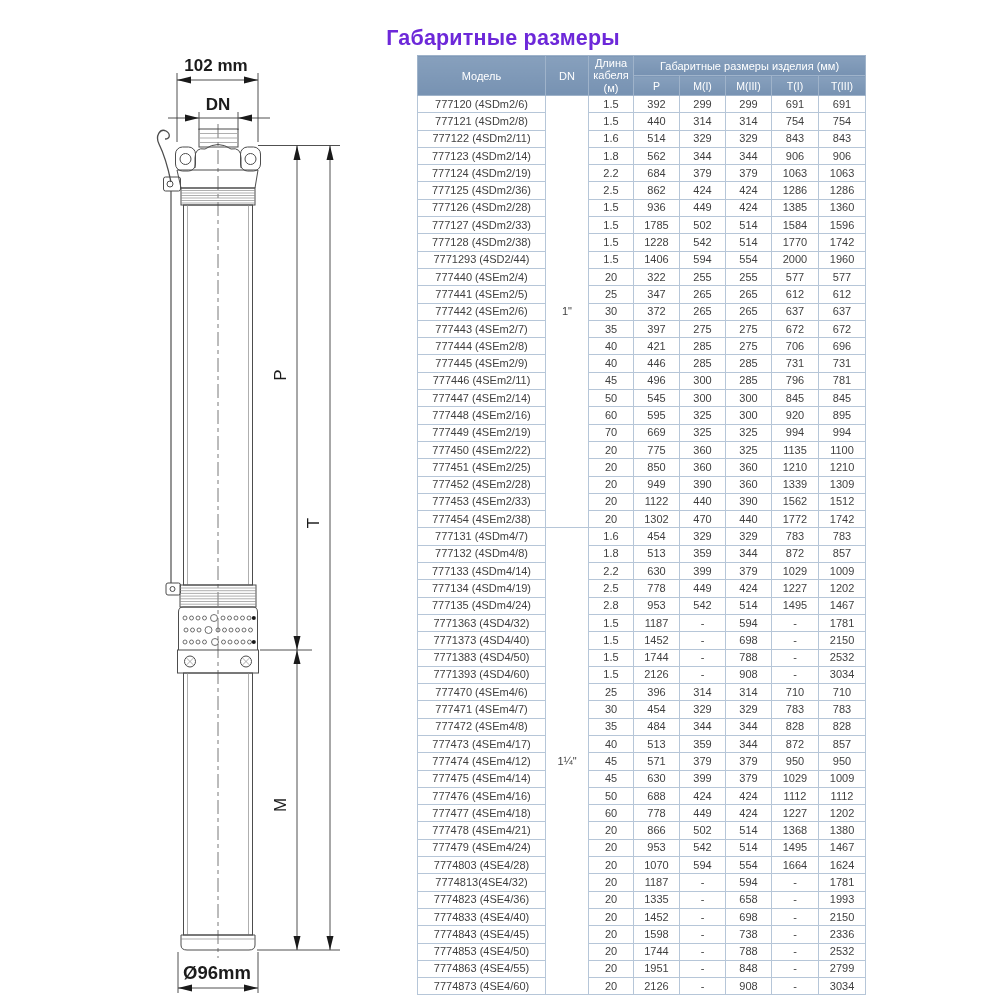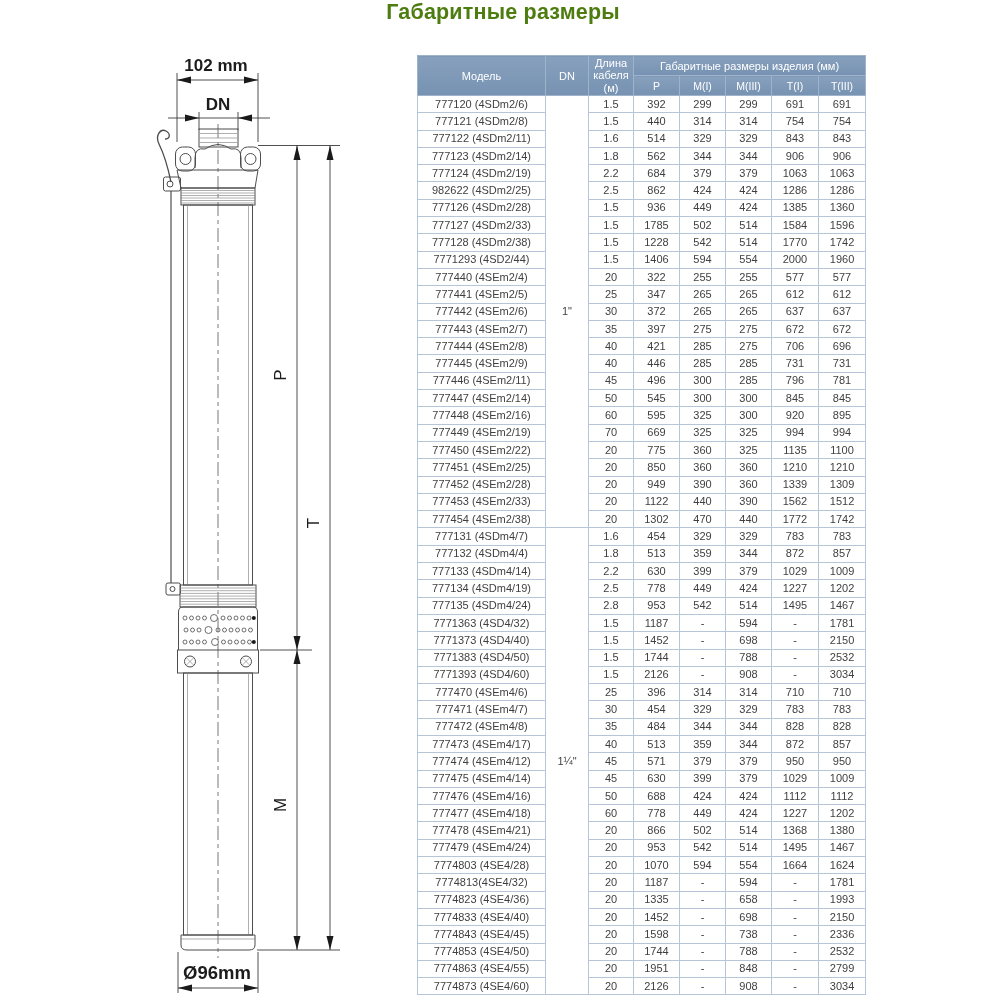--- a/index.html
+++ b/index.html
@@ -1,19 +1,19 @@
 <!DOCTYPE html>
 <html><head>
 <meta charset="utf-8">
 <style>
   html,body{margin:0;padding:0;background:#fff;}
   .page{position:relative;width:1000px;height:1000px;background:#fff;overflow:hidden;
         font-family:"Liberation Sans",sans-serif;}
-  .title{position:absolute;top:0;left:288px;width:430px;text-align:center;
-         font-size:21.5px;font-weight:600;color:#4d7c0f;letter-spacing:.2px;}
+  .title{position:absolute;top:26px;left:288px;width:430px;text-align:center;
+         font-size:21.5px;font-weight:600;color:#6d28d9;letter-spacing:.2px;}
   .tablewrap{position:absolute;left:417px;top:55px;}
   table{border-collapse:collapse;table-layout:fixed;width:448px;border:1px solid #8aa5c0;}
   th,td{border:1px solid #b6c6d8;overflow:hidden;}
   thead th{background:linear-gradient(#87a0bd,#7792b2);color:#fff;font-weight:400;
            font-size:11px;border:1px solid #9fb3ca;padding:0;}
   thead tr.r1 th{height:19px;}
   thead tr.r2 th{height:19px;font-size:10.5px;}
   th.cable-h{line-height:1.15;white-space:normal;padding:0 3px;}
   tbody td{height:16.3px;text-align:center;font-size:11px;color:#3f3f3f;
            padding:0;line-height:1;white-space:nowrap;}
@@ -227,21 +227,21 @@
           <tr>
             <td>777124 (4SDm2/19)</td>
             <td>2.2</td>
             <td>684</td>
             <td>379</td>
             <td>379</td>
             <td>1063</td>
             <td>1063</td>
           </tr>
           <tr>
-            <td>982622 (4SDm2/25)</td>
+            <td>777125 (4SDm2/36)</td>
             <td>2.5</td>
             <td>862</td>
             <td>424</td>
             <td>424</td>
             <td>1286</td>
             <td>1286</td>
           </tr>
           <tr>
             <td>777126 (4SDm2/28)</td>
             <td>1.5</td>
@@ -417,21 +417,21 @@
             <td>777131 (4SDm4/7)</td>
             <td rowspan="27" class="dn">1¼"</td>
             <td>1.6</td>
             <td>454</td>
             <td>329</td>
             <td>329</td>
             <td>783</td>
             <td>783</td>
           </tr>
           <tr>
-            <td>777132 (4SDm4/4)</td>
+            <td>777132 (4SDm4/8)</td>
             <td>1.8</td>
             <td>513</td>
             <td>359</td>
             <td>344</td>
             <td>872</td>
             <td>857</td>
           </tr>
           <tr>
             <td>777133 (4SDm4/14)</td>
             <td>2.2</td>

